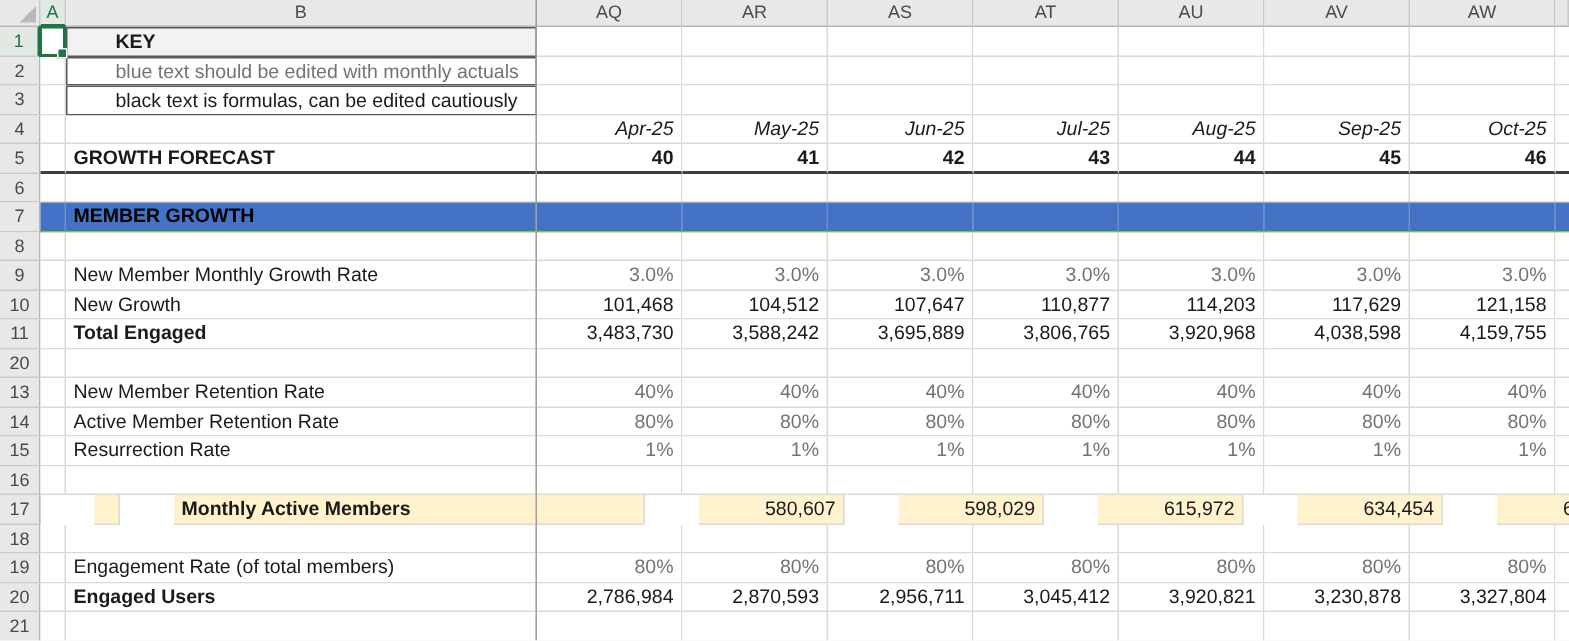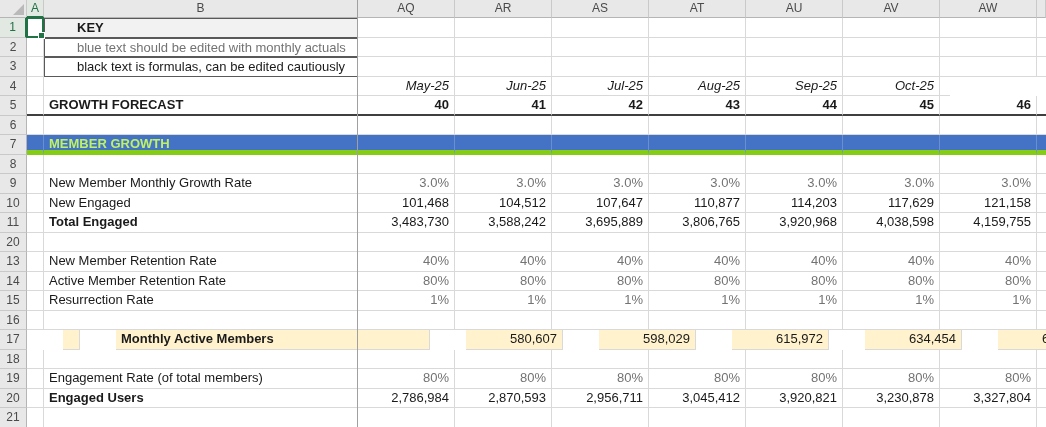--- a/index.html
+++ b/index.html
@@ -67,21 +67,21 @@
   
   .bold{font-weight:bold;}
   .italic{font-style:italic;}
   .blue{color:#737373;}
   .val{text-align:right;}
   .label{text-align:left;}
   
   .key-box{border:1px solid #595959;border-bottom:1px solid #595959 !important;padding-left:32px;}
   .key-title-bg{background:#f2f2f2;}
   
-  .section-bg{background:#4472c4 !important;color:#bef264;font-weight:bold;border-bottom:5px solid #84cc16;border-right-color:#6a8fd0;}
+  .section-bg{background:#4472c4 !important;color:#000000;font-weight:bold;border-bottom:1px solid #84cc16;border-right-color:#6a8fd0;}
   
   .hl-bg{background:#fff2cc !important;margin-left:36px;}
   
   .thick{border-bottom:2.5px solid #3f3f3f !important;}
   
   #pane-line{
     position:absolute;left:357px;top:0;width:1px;height:427px;
     background:#a0a0a0;pointer-events:none;
   }
   
@@ -153,20 +153,21 @@
         <div class="cell col-m val "></div>
         <div class="cell col-m val "></div>
         <div class="cell col-m val "></div>
         <div class="cell col-m val "></div>
         <div class="cell col-sliver"></div>
       </div>
       <div class="row">
         <div class="rowhdr col-rowhdr">4</div>
         <div class="cell col-a"></div>
         <div class="cell col-b label "></div>
+        <div class="cell col-m val italic">Apr-25</div>
         <div class="cell col-m val italic">May-25</div>
         <div class="cell col-m val italic">Jun-25</div>
         <div class="cell col-m val italic">Jul-25</div>
         <div class="cell col-m val italic">Aug-25</div>
         <div class="cell col-m val italic">Sep-25</div>
         <div class="cell col-m val italic">Oct-25</div>
         <div class="cell col-sliver"></div>
       </div>
       <div class="row">
         <div class="rowhdr col-rowhdr">5</div>
@@ -229,21 +230,21 @@
         <div class="cell col-m val blue">3.0%</div>
         <div class="cell col-m val blue">3.0%</div>
         <div class="cell col-m val blue">3.0%</div>
         <div class="cell col-m val blue">3.0%</div>
         <div class="cell col-m val blue">3.0%</div>
         <div class="cell col-sliver"></div>
       </div>
       <div class="row">
         <div class="rowhdr col-rowhdr">10</div>
         <div class="cell col-a"></div>
-        <div class="cell col-b label ">New Engaged</div>
+        <div class="cell col-b label ">New Growth</div>
         <div class="cell col-m val ">101,468</div>
         <div class="cell col-m val ">104,512</div>
         <div class="cell col-m val ">107,647</div>
         <div class="cell col-m val ">110,877</div>
         <div class="cell col-m val ">114,203</div>
         <div class="cell col-m val ">117,629</div>
         <div class="cell col-m val ">121,158</div>
         <div class="cell col-sliver"></div>
       </div>
       <div class="row">

